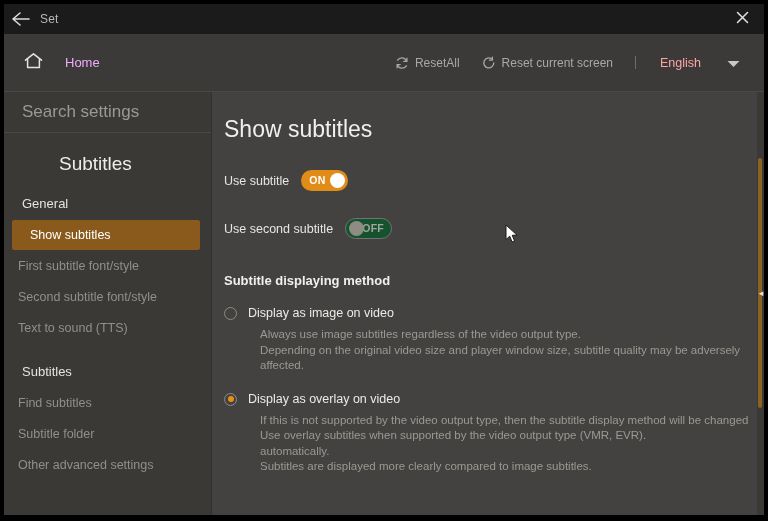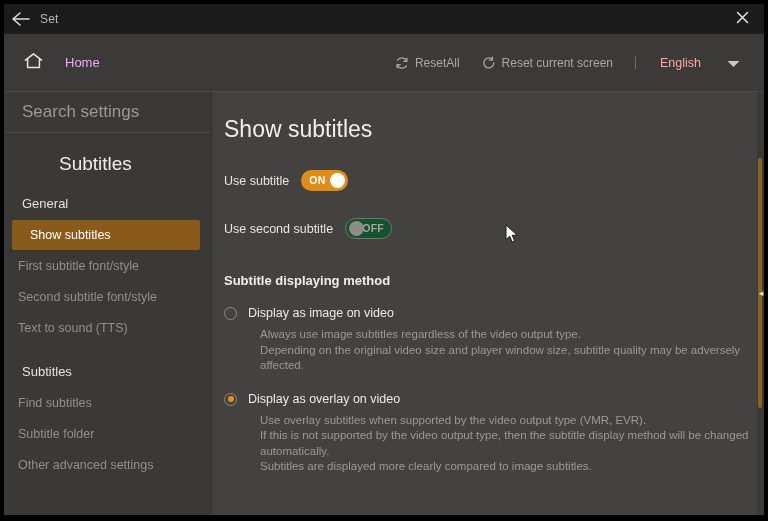--- a/index.html
+++ b/index.html
@@ -467,22 +467,22 @@
           <div>Always use image subtitles regardless of the video output type.</div>
           <div>Depending on the original video size and player window size, subtitle quality may be adversely</div>
           <div>affected.</div>
         </div>
 
         <div class="radio-row">
           <span class="radio checked"></span>
           <span class="radio-label">Display as overlay on video</span>
         </div>
         <div class="radio-desc">
+          <div>If this is not supported by the video output type, then the subtitle display method will be changed</div>
           <div>Use overlay subtitles when supported by the video output type (VMR, EVR).</div>
-          <div>If this is not supported by the video output type, then the subtitle display method will be changed</div>
           <div>automatically.</div>
           <div>Subtitles are displayed more clearly compared to image subtitles.</div>
         </div>
 
         <div class="section-head sync">Subtitle Sync</div>
 
       </div>
 
       <div class="scrollbar">
         <div class="scroll-thumb"></div>

